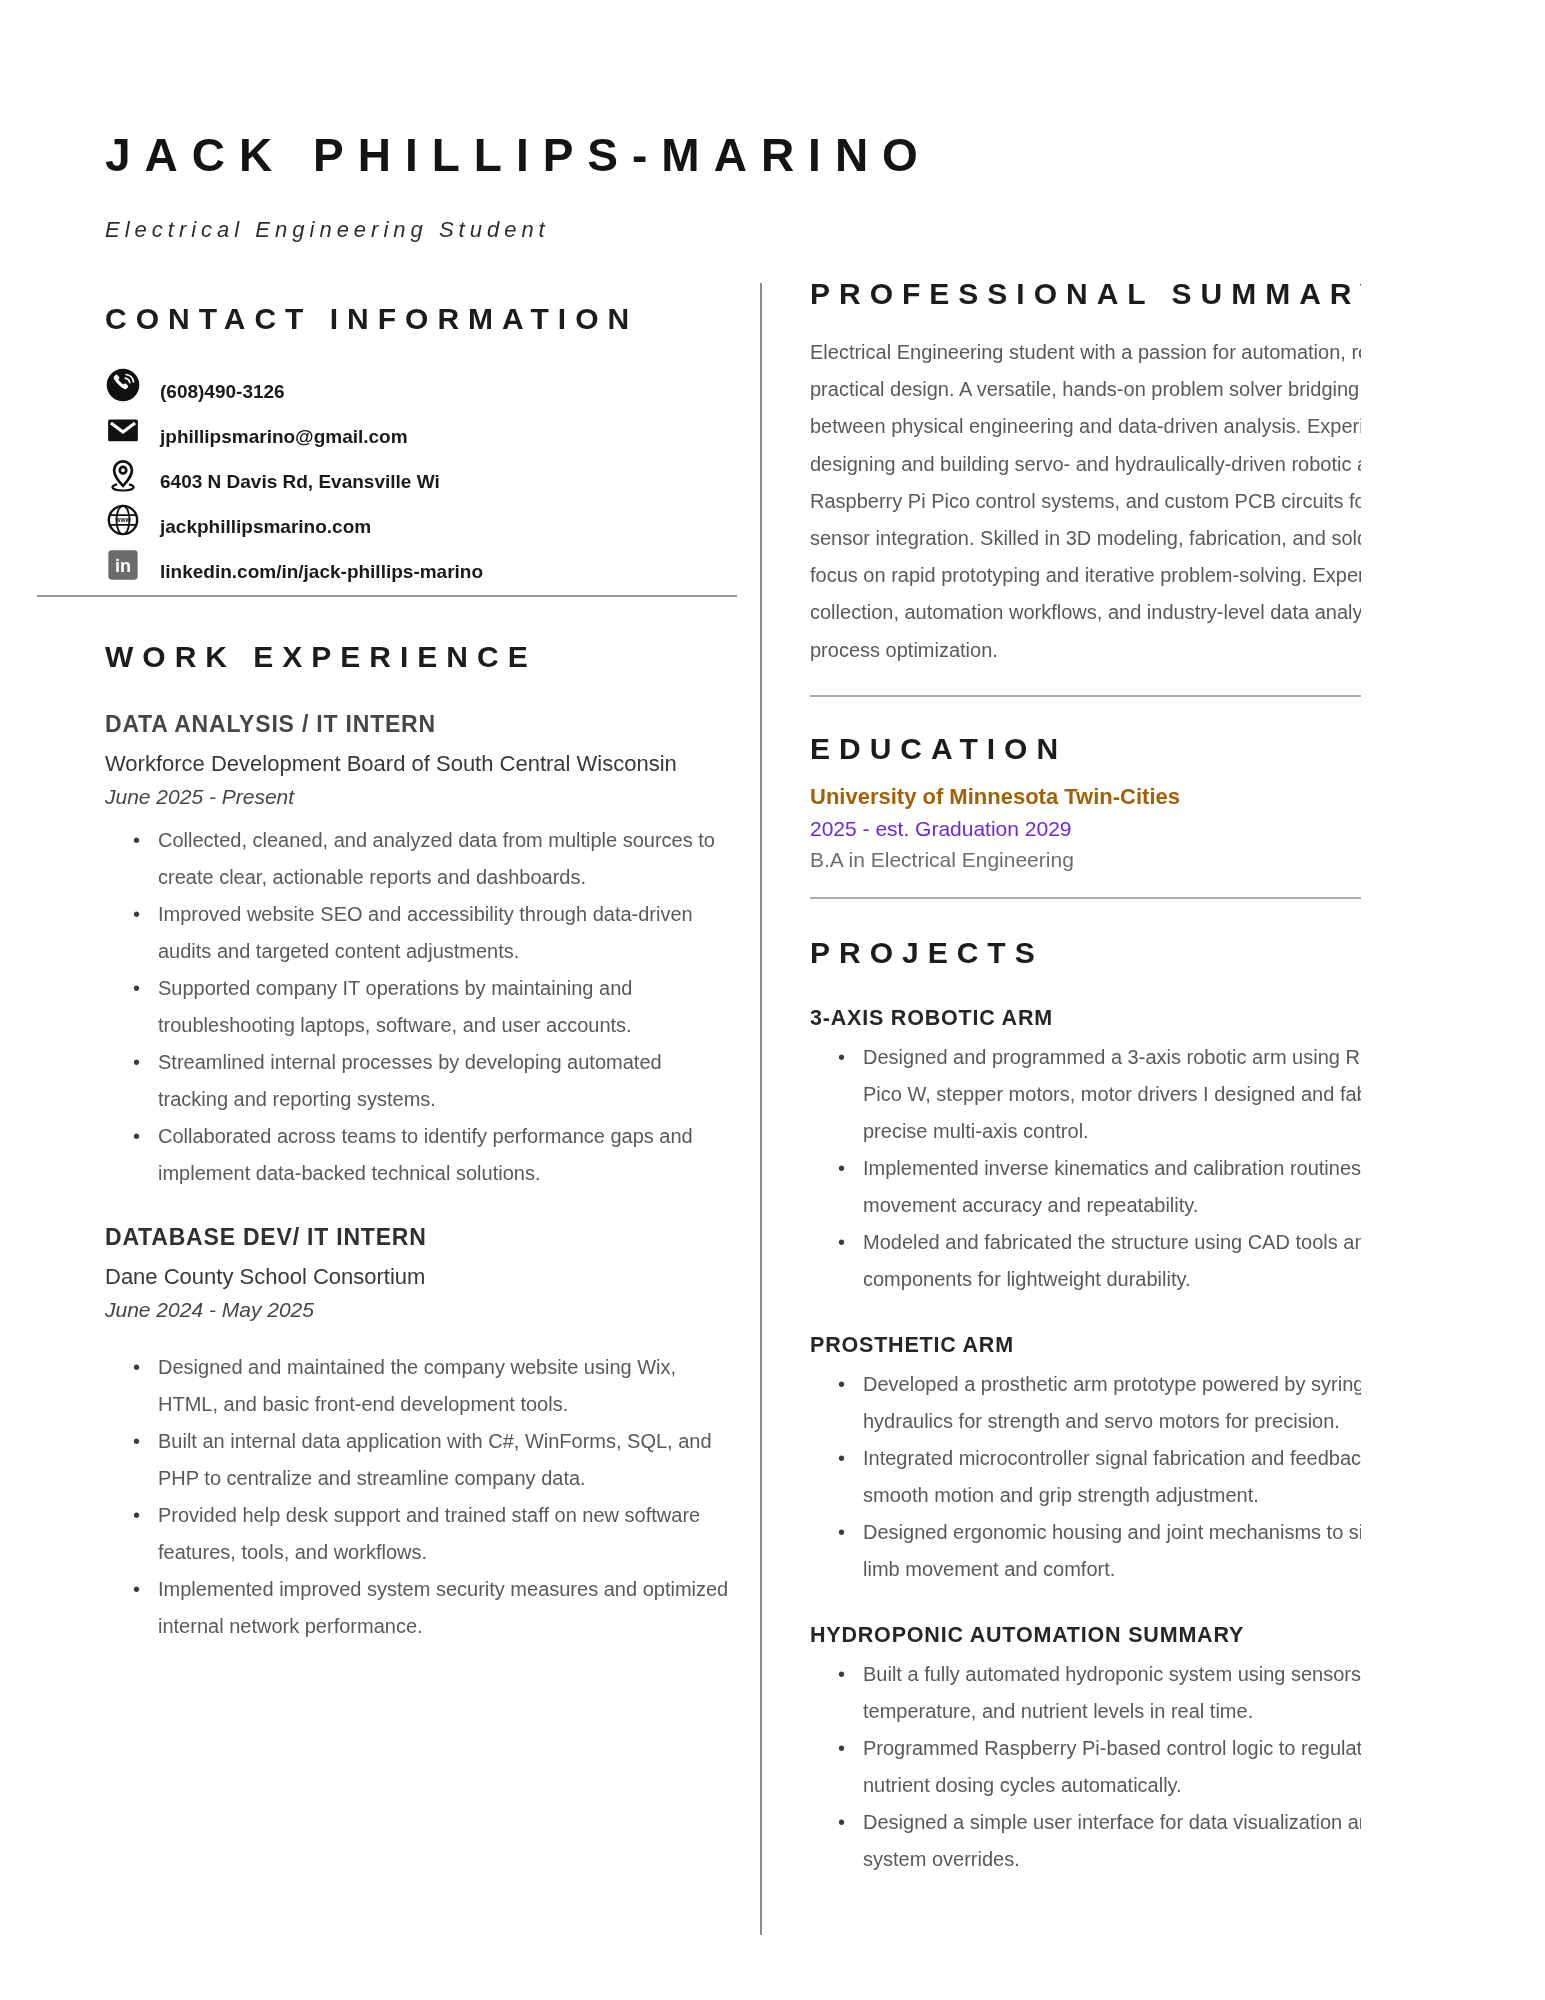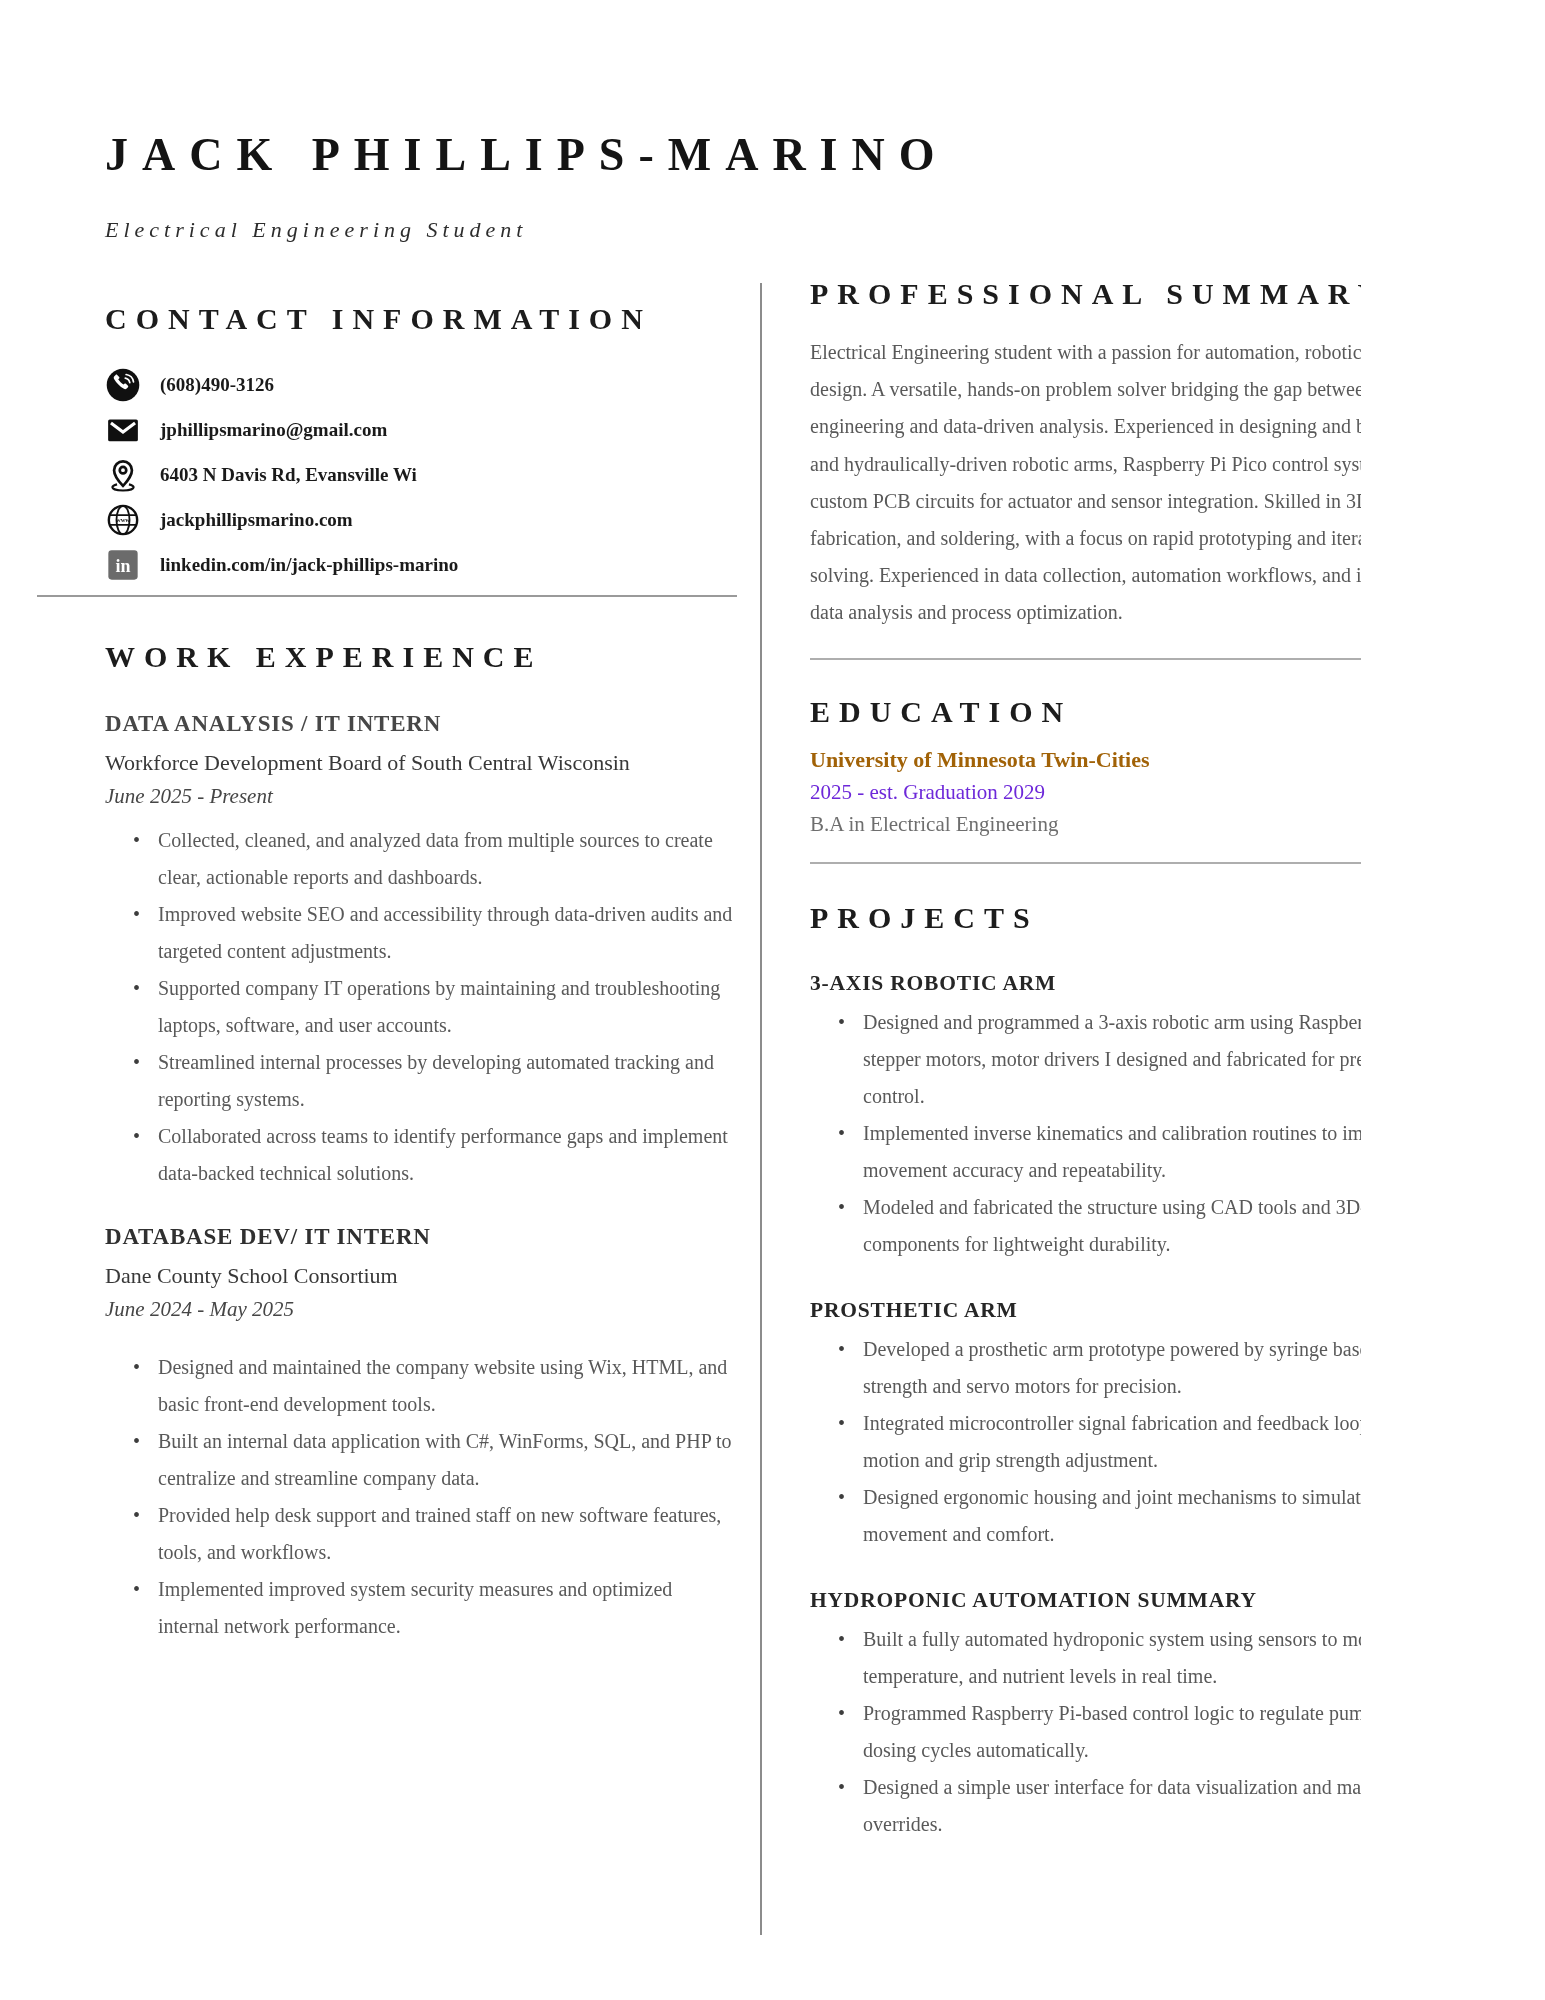--- a/index.html
+++ b/index.html
@@ -1,40 +1,40 @@
 <!DOCTYPE html>
 <html><head>
 <meta charset="utf-8">
 <style>
   * { margin:0; padding:0; box-sizing:border-box; }
   html, body { background:#ffffff; }
   .page {
     position:relative;
     width:1361px; height:2000px;
     background:#ffffff;
-    font-family:Liberation Serif, serif;
+    font-family:Liberation Sans, sans-serif;
     color:#595959;
     overflow:hidden;
   }
 
   
   .header { position:absolute; left:105px; top:130px; width:1360px; }
   .name { font-size:46px; font-weight:bold; color:#141414; letter-spacing:14px; line-height:1.1; }
   .subtitle { margin-top:36px; font-size:22px; font-style:italic; color:#2d2d2d; letter-spacing:5px; }
 
   
   .col-left  { position:absolute; left:105px; top:301px; width:632px; }
   .col-right { position:absolute; left:810px; top:276px; width:688px; }
   .divider-v { position:absolute; left:760px; top:283px; width:2px; height:1652px; background:#8c8c8c; }
 
   h2.section { font-size:30px; font-weight:bold; color:#1c1c1c; letter-spacing:9px; line-height:1.2; }
 
   
   .contact-list { margin-top:30px; list-style:none; }
-  .contact-row { display:flex; align-items:center; margin-bottom:9px; min-height:36px; }
+  .contact-row { display:flex; align-items:flex-end; margin-bottom:9px; min-height:36px; }
   .contact-icon { width:36px; height:36px; flex:0 0 36px; display:flex; align-items:center; justify-content:center; }
   .contact-text { margin-left:19px; font-size:19px; font-weight:bold; color:#1a1a1a; }
 
   hr.rule-left { border:none; border-top:2px solid #9a9a9a; width:700px; margin-left:-68px; margin-top:12px; }
   hr.rule-right { border:none; border-top:2px solid #aeaeae; width:100%; }
 
   
   h2.work-heading { margin-top:42px; }
   .job { margin-top:36px; }
   .job + .job { margin-top:32px; }

